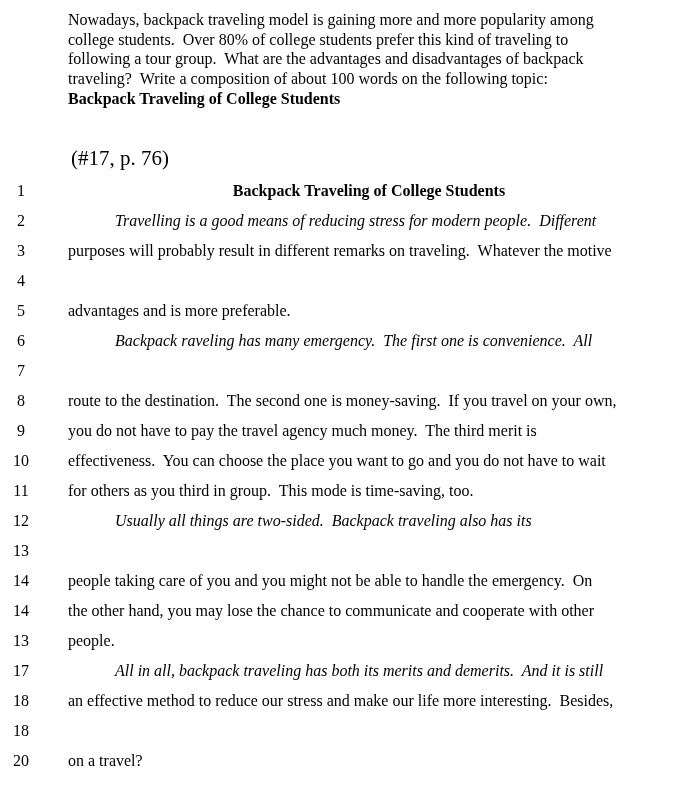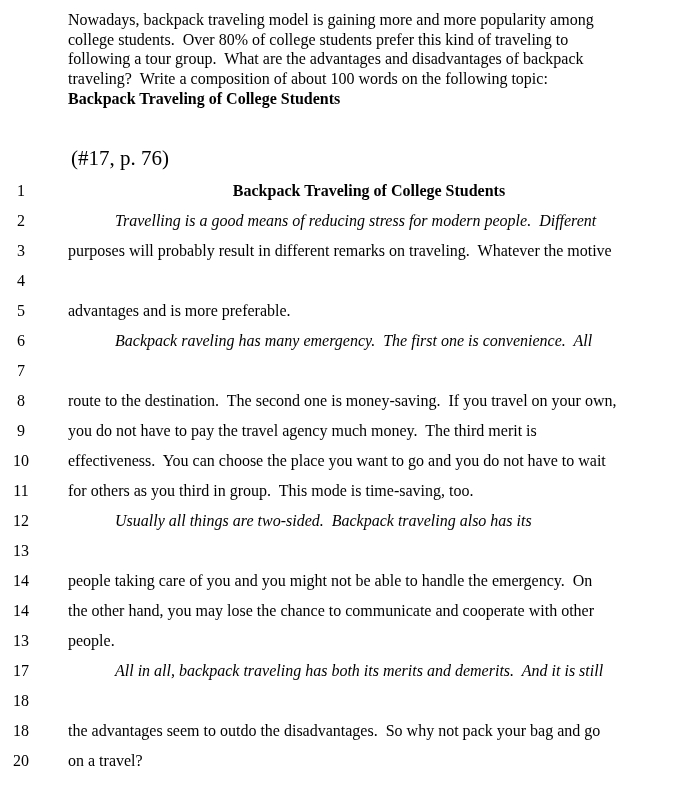--- a/index.html
+++ b/index.html
@@ -139,24 +139,24 @@
       <div class="essay-row">
         <div class="line-num">13</div>
         <div class="line-txt">people.</div>
       </div>
       <div class="essay-row">
         <div class="line-num">17</div>
         <div class="line-txt indent">All in all, backpack traveling has both its merits and demerits.  And it is still</div>
       </div>
       <div class="essay-row">
         <div class="line-num">18</div>
+        <div class="line-txt">an effective method to reduce our stress and make our life more interesting.  Besides,</div>
       </div>
       <div class="essay-row">
         <div class="line-num">18</div>
-        <div class="line-txt">the advantages seem to outdo the disadvantages.  So why not pack your bag and go</div>
       </div>
       <div class="essay-row">
         <div class="line-num">20</div>
         <div class="line-txt">on a travel?</div>
       </div>
     </div>
 
 </div>
 
 </body></html>

